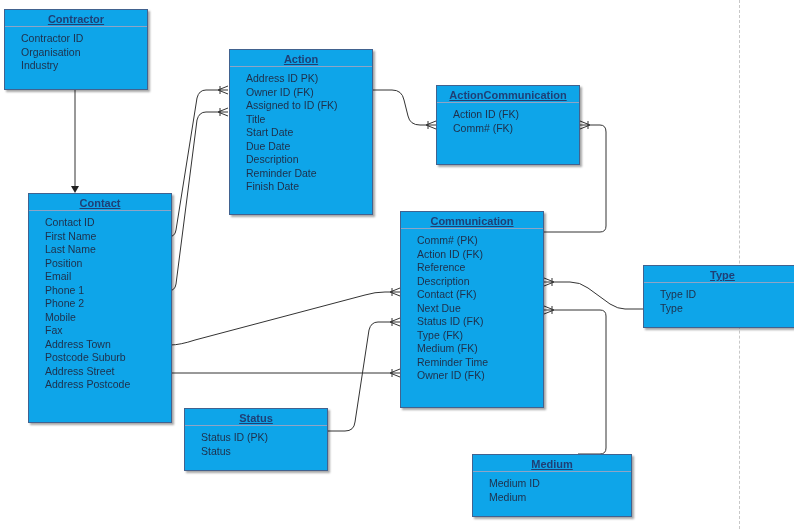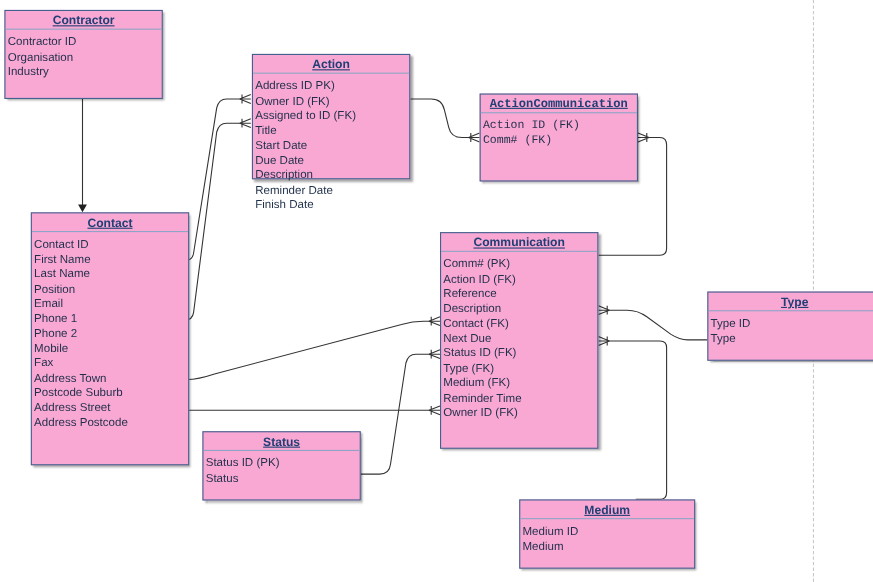--- a/index.html
+++ b/index.html
@@ -1,38 +1,38 @@
 <!DOCTYPE html>
 <html><head>
 <meta charset="utf-8">
 <style>
   html, body { margin: 0; padding: 0; background: #ffffff; }
   body { width: 794px; height: 529px; position: relative; overflow: hidden;
          font-family: "Liberation Sans", sans-serif; }
   #connectors { position: absolute; left: 0; top: 0; width: 794px; height: 529px; }
   .entity {
     position: absolute;
-    background: #f9a8d4;
+    background: #0ea5e9;
     border: 1px solid #41628f;
     box-shadow: 2px 2px 2px rgba(0,0,0,0.35);
     box-sizing: border-box;
   }
   .entity-title {
     text-align: center;
     font-size: 11px;
     font-weight: bold;
     color: #1f3f75;
     text-decoration: underline;
     padding-top: 3px;
     height: 17px;
     border-bottom: 1px solid #8ea4c6;
     box-sizing: border-box;
     line-height: 13px;
   }
-  .entity-attrs { padding: 5px 0 0 2px; }
+  .entity-attrs { padding: 5px 0 0 16px; }
   .attr { font-size: 10.5px; line-height: 13.5px; color: #1f2f4a; white-space: nowrap; }
   .dash-line {
     position: absolute; left: 739px; top: 0; width: 0; height: 529px;
     border-left: 1px dashed #c8c8c8;
   }
 </style>
 </head>
 <body>
 
 <div class="dash-line"></div>
@@ -92,36 +92,36 @@
 
 <div class="entity" style="left:4px; top:9px; width:144px; height:81px;">
   <div class="entity-title">Contractor</div>
   <div class="entity-attrs">
     <div class="attr">Contractor ID</div>
     <div class="attr">Organisation</div>
     <div class="attr">Industry</div>
   </div>
 </div>
 
-<div class="entity" style="left:229px; top:49px; width:144px; height:114px;">
+<div class="entity" style="left:229px; top:49px; width:144px; height:166px;">
   <div class="entity-title">Action</div>
   <div class="entity-attrs">
     <div class="attr">Address ID PK)</div>
     <div class="attr">Owner ID (FK)</div>
     <div class="attr">Assigned to ID (FK)</div>
     <div class="attr">Title</div>
     <div class="attr">Start Date</div>
     <div class="attr">Due Date</div>
     <div class="attr">Description</div>
     <div class="attr">Reminder Date</div>
     <div class="attr">Finish Date</div>
   </div>
 </div>
 
-<div class="entity" style="left:436px; top:85px; width:144px; height:80px;font-family:Liberation Mono, monospace;">
+<div class="entity" style="left:436px; top:85px; width:144px; height:80px;">
   <div class="entity-title">ActionCommunication</div>
   <div class="entity-attrs">
     <div class="attr">Action ID (FK)</div>
     <div class="attr">Comm# (FK)</div>
   </div>
 </div>
 
 <div class="entity" style="left:4px; top:193px; width:144px; height:230px;margin-left:24px;">
   <div class="entity-title">Contact</div>
   <div class="entity-attrs">
@@ -159,21 +159,21 @@
 </div>
 
 <div class="entity" style="left:643px; top:265px; width:159px; height:63px;">
   <div class="entity-title">Type</div>
   <div class="entity-attrs">
     <div class="attr">Type ID</div>
     <div class="attr">Type</div>
   </div>
 </div>
 
-<div class="entity" style="left:184px; top:392px; width:144px; height:63px;">
+<div class="entity" style="left:184px; top:408px; width:144px; height:63px;">
   <div class="entity-title">Status</div>
   <div class="entity-attrs">
     <div class="attr">Status ID (PK)</div>
     <div class="attr">Status</div>
   </div>
 </div>
 
 <div class="entity" style="left:472px; top:454px; width:160px; height:63px;">
   <div class="entity-title">Medium</div>
   <div class="entity-attrs">

